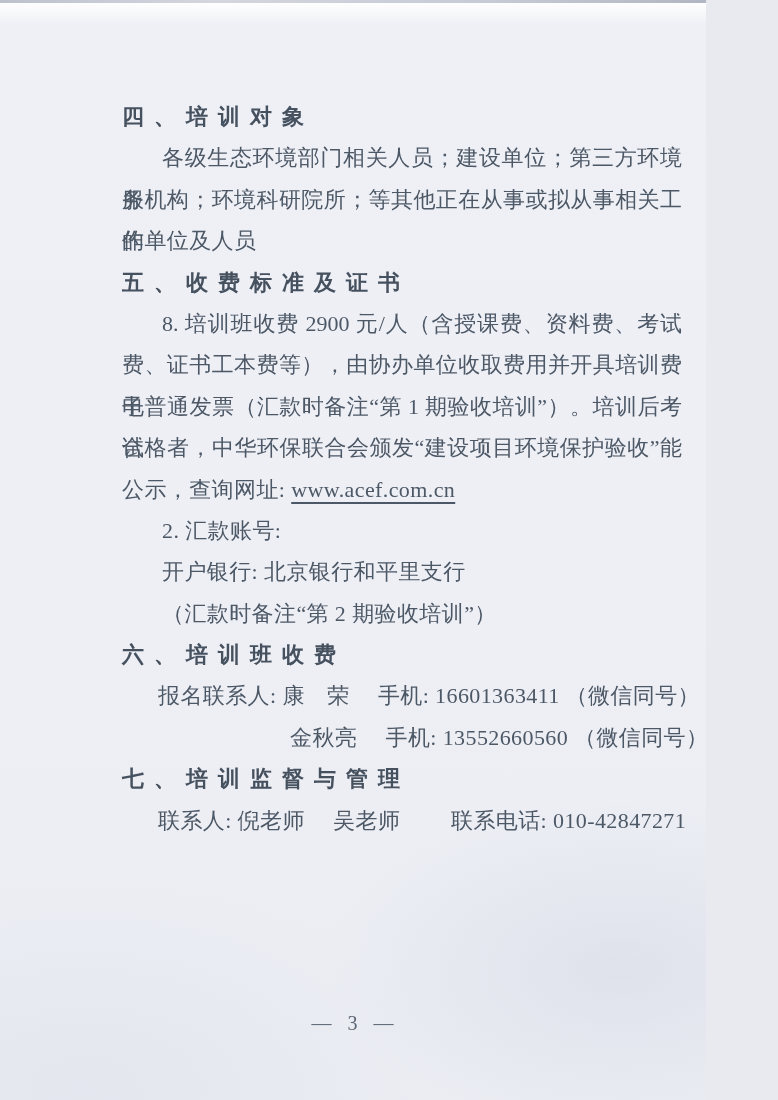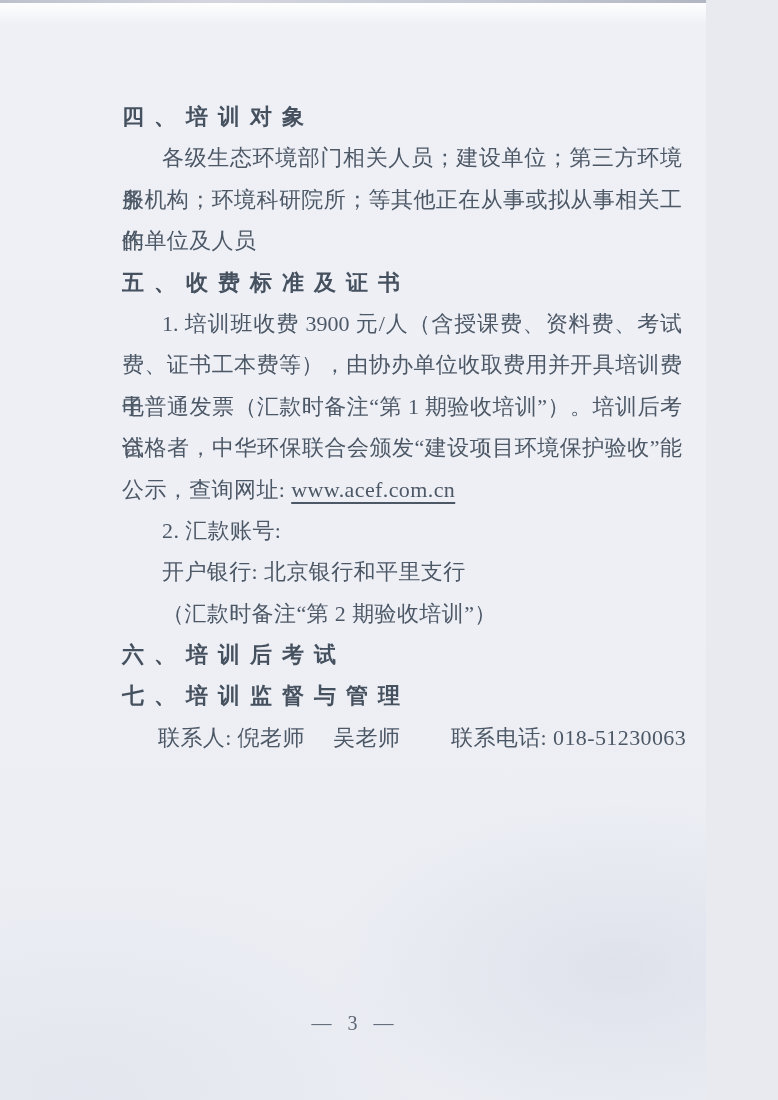--- a/index.html
+++ b/index.html
@@ -56,31 +56,33 @@
 
 <div class="scan">
   <div class="content">
 
     <div class="line heading">四、培训对象</div>
     <div class="line indent just">各级生态环境部门相关人员；建设单位；第三方环境服</div>
     <div class="line just">务机构；环境科研院所；等其他正在从事或拟从事相关工作</div>
     <div class="line">的单位及人员</div>
 
     <div class="line heading">五、收费标准及证书</div>
-    <div class="line indent just">1. 培训班收费 3900 元/人（含授课费、资料费、考试</div>
+    <div class="line indent just">8. 培训班收费 2900 元/人（含授课费、资料费、考试</div>
     <div class="line just">费、证书工本费等），由协办单位收取费用并开具培训费电</div>
     <div class="line just">子普通发票（汇款时备注“第 1 期验收培训”）。培训后考试</div>
     <div class="line just">合格者，中华环保联合会颁发“建设项目环境保护验收”能</div>
     <div class="line"><span>公示，查询网址: </span><span class="link">www.acef.com.cn</span></div>
 
     <div class="line indent">2. 汇款账号:</div>
     <div class="line indent">开户银行: 北京银行和平里支行</div>
     <div class="line indent">（汇款时备注“第 2 期验收培训”）</div>
 
-    <div class="line heading">六、培训后考试</div>
+    <div class="line heading">六、培训班收费</div>
+    <div class="line indent-sm">报名联系人: 康　荣　 手机: 16601363411 （微信同号）</div>
+    <div class="line indent-deep">金秋亮　 手机: 13552660560 （微信同号）</div>
 
     <div class="line heading">七、培训监督与管理</div>
-    <div class="line indent-sm">联系人: 倪老师　 吴老师　　 联系电话: 018-51230063</div>
+    <div class="line indent-sm">联系人: 倪老师　 吴老师　　 联系电话: 010-42847271</div>
 
   </div>
 
   <div class="footer">— 3 —</div>
 </div>
 
 </body></html>

